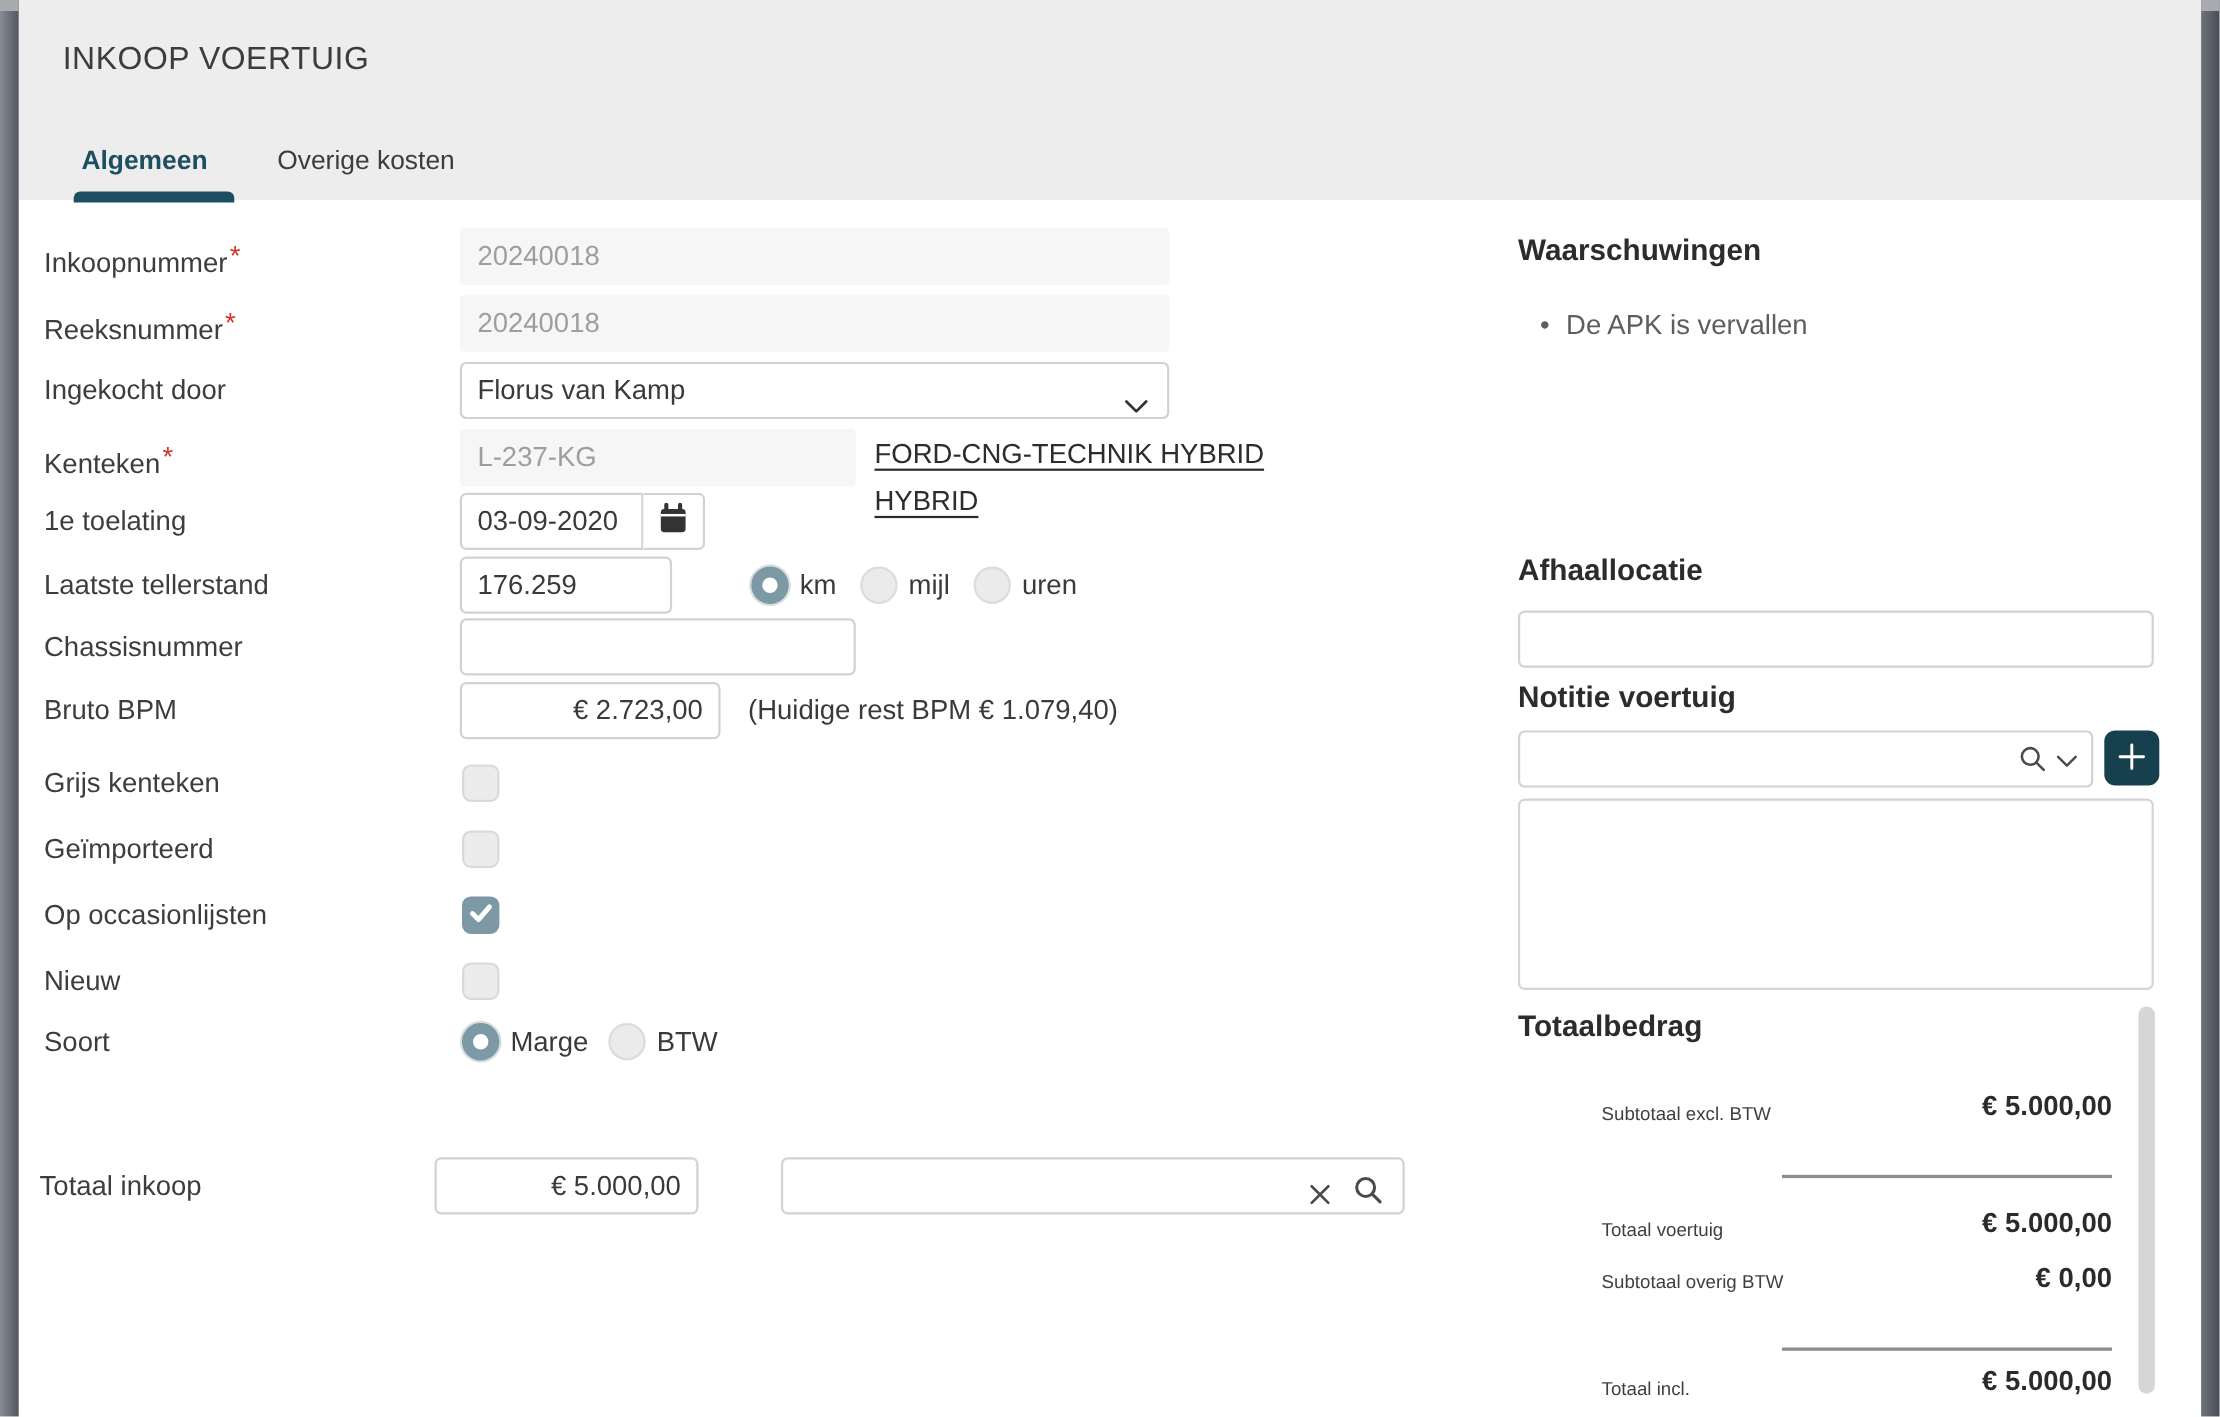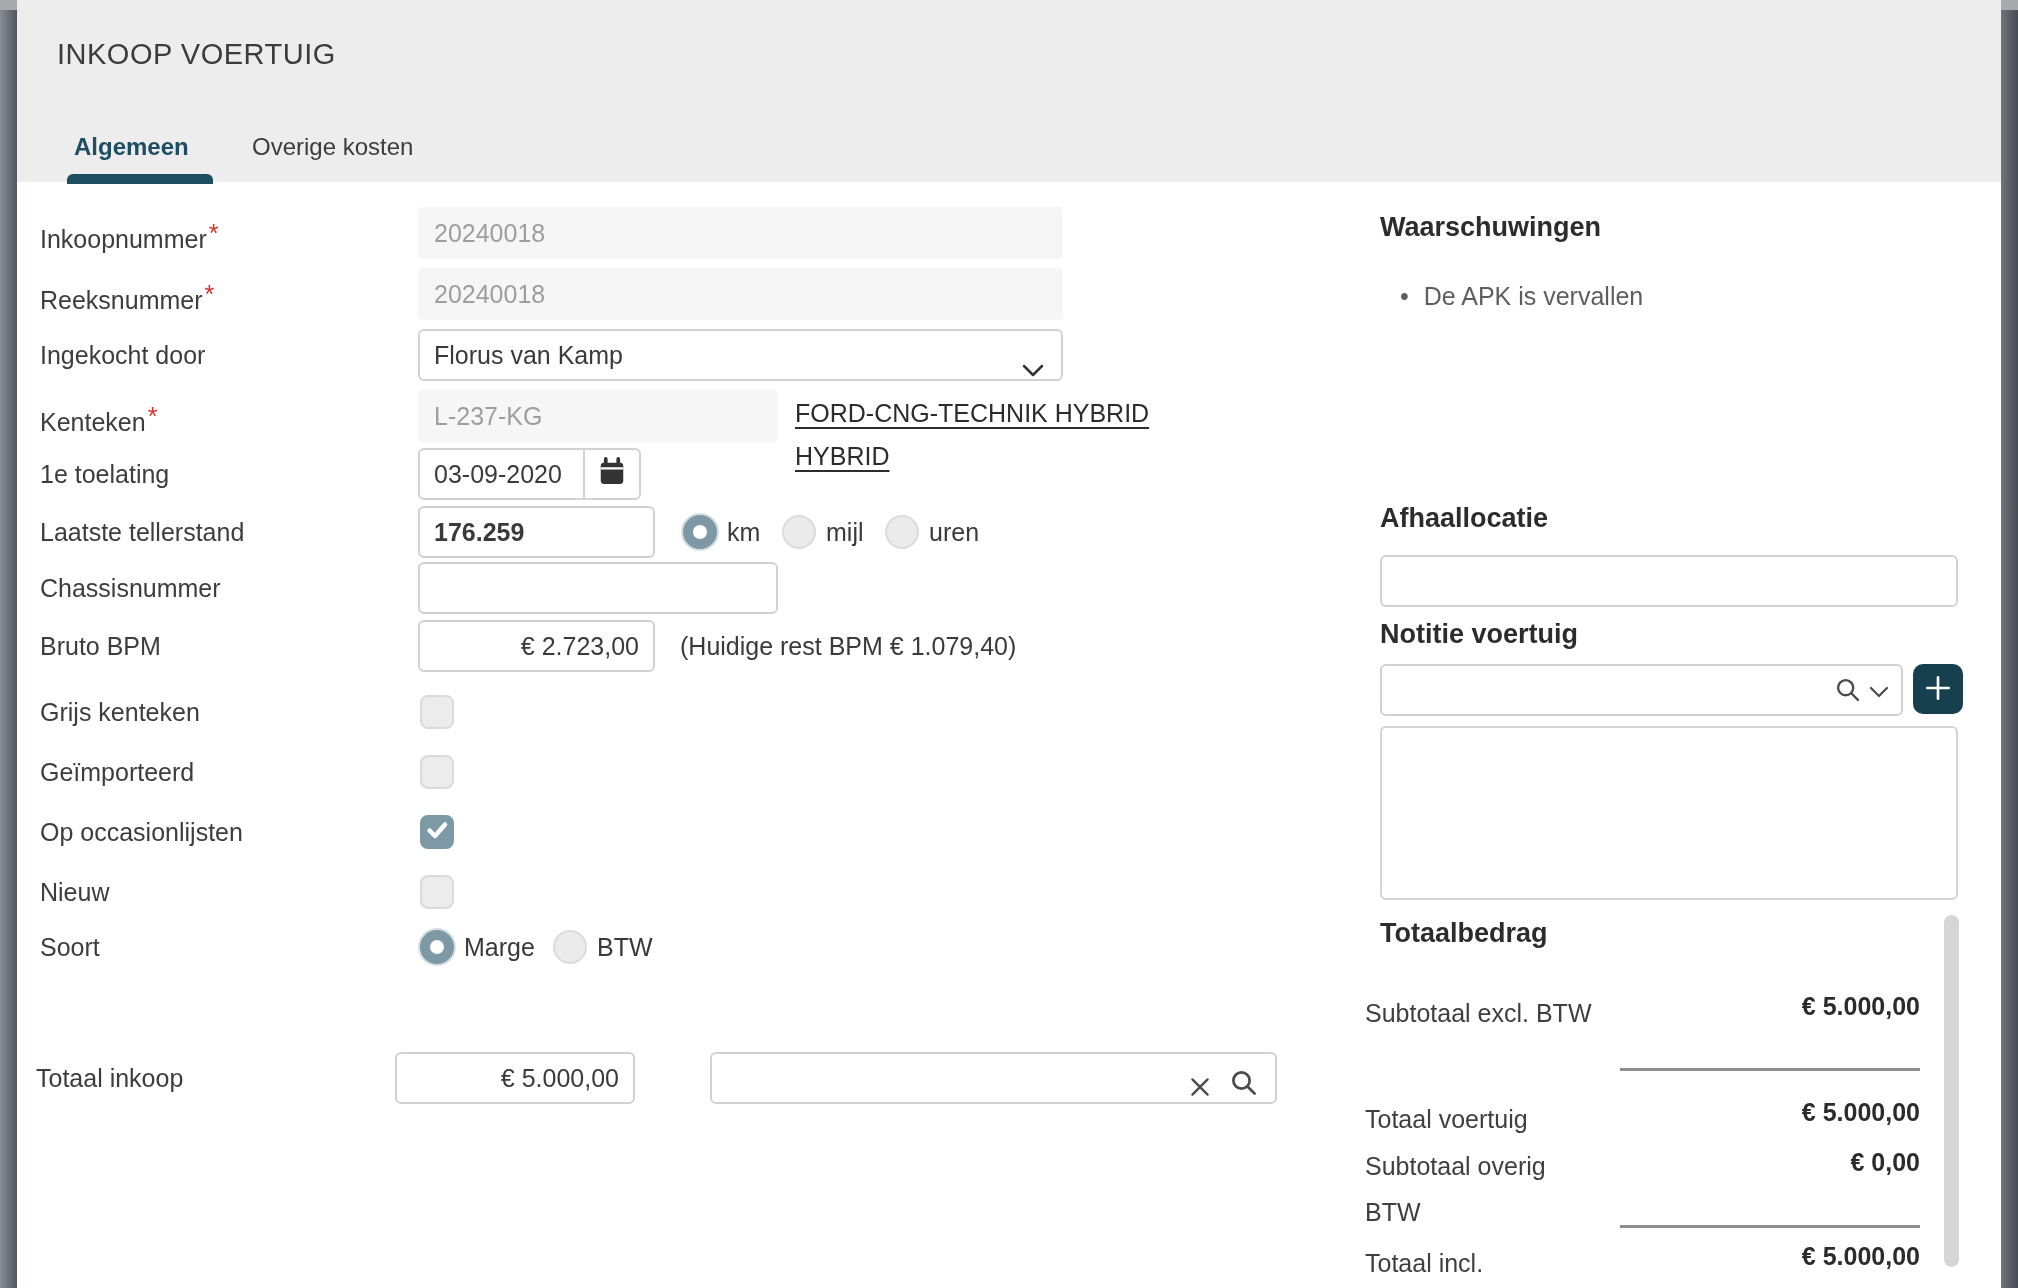--- a/index.html
+++ b/index.html
@@ -44,21 +44,21 @@
       background:#ececec;border:2px solid #dadada;cursor:pointer;display:flex;align-items:center;justify-content:center;}
   .cb.checked{background:#7d99a5;border-color:#7d99a5;}
   
   .h2{position:absolute;font-size:27px;font-weight:bold;color:#2c2c2c;white-space:nowrap;}
   .warn-item{position:absolute;font-size:25px;color:#5e5e5e;white-space:nowrap;}
   .textarea{position:absolute;box-sizing:border-box;border:2px solid #d4d4d4;border-radius:6px;background:#fff;
             font-size:25px;color:#3a3a3a;padding:10px 14px;font-family:inherit;resize:none;outline:none;}
   .plusbtn{position:absolute;width:50px;height:50px;border-radius:10px;background:#17404f;border:none;
            display:flex;align-items:center;justify-content:center;cursor:pointer;}
   .icon-in-field{position:absolute;cursor:pointer;}
-  .t-lbl{position:absolute;left:1365px;font-size:25px;color:#3f3f3f;width:235px;line-height:46px;}
+  .t-lbl{position:absolute;left:1456px;font-size:17px;color:#3f3f3f;width:235px;line-height:46px;}
   .t-val{position:absolute;right:98px;font-size:25px;font-weight:bold;color:#2b2b2b;text-align:right;white-space:nowrap;}
   .t-div{position:absolute;left:1620px;width:300px;height:3px;background:#8d8d8d;}
   .thumb{position:absolute;left:1944px;top:915px;width:15px;height:352px;border-radius:8px;background:#d6d6d6;cursor:pointer;}
 </style>
 </head>
 <body>
 
 <div class="stage">
 
   <div class="header-band">
@@ -96,21 +96,21 @@
         <svg width="30" height="30" viewBox="0 0 24 24">
             <path d="M7 1.5v4M17 1.5v4" stroke="#333" stroke-width="3" stroke-linecap="round"></path>
             <rect x="3" y="4.5" width="18" height="17" rx="2.5" fill="#333"></rect>
             <rect x="3" y="8.2" width="18" height="1.8" fill="#fff"></rect>
           </svg>
       </span>
     </div>
   </div>
 
   <div class="lbl" style="top:506px;">Laatste tellerstand</div>
-  <input class="inp" style="left: 418px; top: 506px; width: 237px; font-weight: bold;" value="176.259">
+  <input class="inp" style="left: 418px; top: 506px; width: 193px;" value="176.259">
   <div class="radio sel" style="left:683px;top:515px;"></div>
   <div class="rlbl" style="left:727px;top:515px;">km</div>
   <div class="radio" style="left:782px;top:515px;"></div>
   <div class="rlbl" style="left:826px;top:515px;">mijl</div>
   <div class="radio" style="left:885px;top:515px;"></div>
   <div class="rlbl" style="left:929px;top:515px;">uren</div>
 
   <div class="lbl" style="top:562px;">Chassisnummer</div>
   <input class="inp" style="left: 418px; top: 562px; width: 360px;" value="">
 

